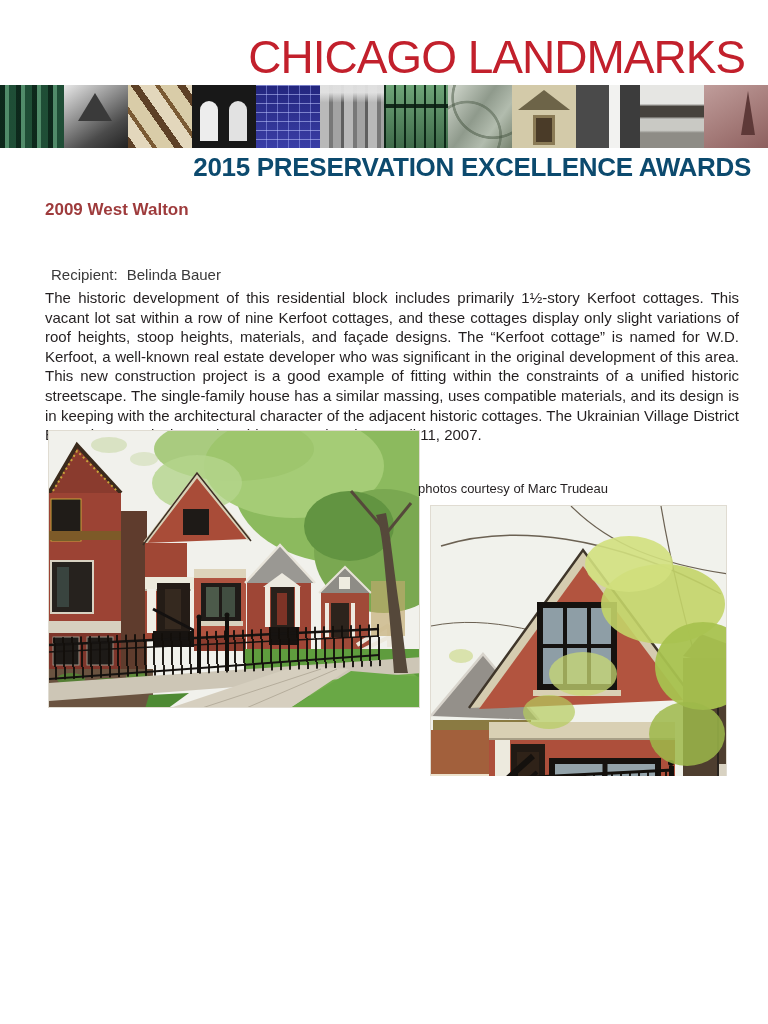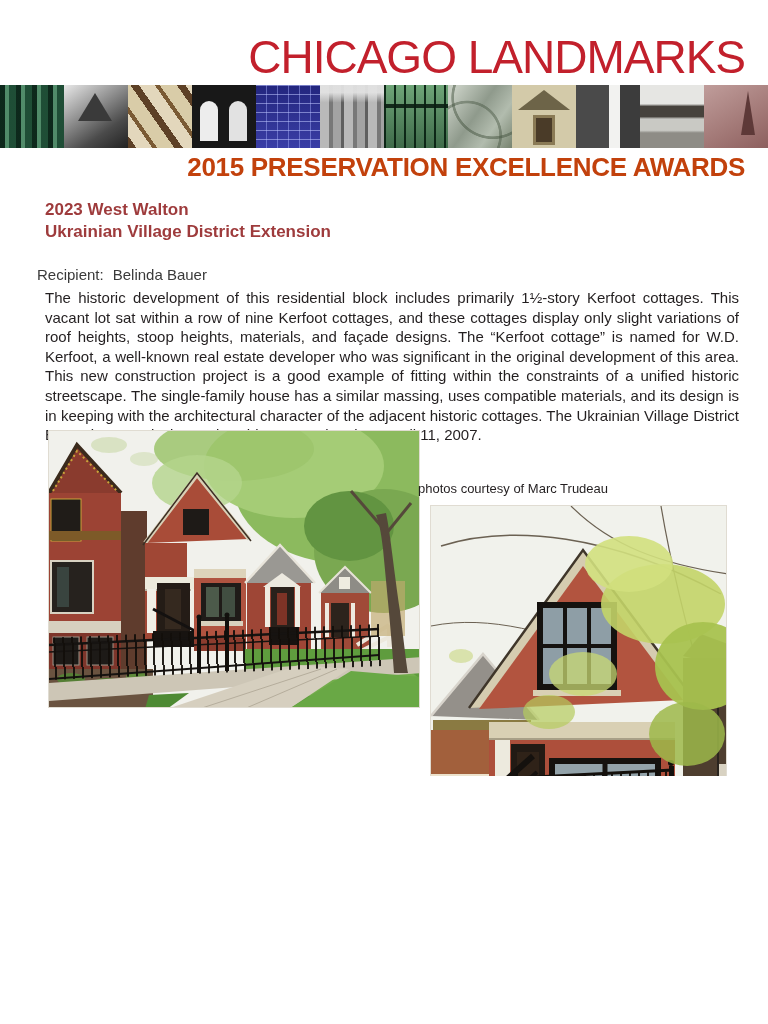--- a/index.html
+++ b/index.html
@@ -2,22 +2,22 @@
 <html><head>
 <meta charset="utf-8">
 <style>
   html,body{margin:0;padding:0;background:#ffffff;}
   .page{position:relative;width:768px;height:776px;background:#ffffff;overflow:hidden;
         font-family:"Liberation Sans", sans-serif;color:#231f20;}
 
   
   .title{position:absolute;top:30px;right:23px;font-size:46px;font-weight:400;
          letter-spacing:-1px;color:#C2202C;white-space:nowrap;}
-  .subtitle{position:absolute;top:152px;right:23px;font-size:26px;font-weight:700;
-            letter-spacing:-0.3px;color:#c2410c;white-space:nowrap;}
+  .subtitle{position:absolute;top:152px;right:17px;font-size:26px;font-weight:700;
+            letter-spacing:-0.3px;color:#0c4a6e;white-space:nowrap;}
 
   
   .banner{position:absolute;top:85px;left:0;width:768px;height:63px;display:flex;}
   .tile{flex:1;height:100%;position:relative;overflow:hidden;}
   .t1{background-color:#2c6347;background-image:repeating-linear-gradient(90deg,rgba(8,30,20,.85) 0 5px,rgba(96,156,120,.7) 5px 9px,rgba(20,60,40,.55) 9px 16px);}
   .t2{background:linear-gradient(145deg,#e8e8e8 0%,#9a9a9a 35%,#4b4b4b 70%,#222 100%);}
   .t2::after{content:"";position:absolute;left:14px;top:8px;border-left:17px solid transparent;border-right:17px solid transparent;border-bottom:28px solid #3a3a3a;}
   .t3{background-color:#e3d7bc;background-image:repeating-linear-gradient(55deg,#5d4026 0 7px,#e3d7bc 7px 20px,#7a5a34 20px 24px,#d9cca8 24px 38px);}
   .t4{background:#181818;}
   .t4::before{content:"";position:absolute;left:8px;top:16px;width:18px;height:40px;background:#ededed;border-radius:9px 9px 0 0;}
@@ -31,21 +31,21 @@
   .t9::before{content:"";position:absolute;left:50%;top:5px;transform:translateX(-50%);border-left:26px solid transparent;border-right:26px solid transparent;border-bottom:20px solid #6d6448;}
   .t9::after{content:"";position:absolute;left:50%;top:30px;transform:translateX(-50%);width:16px;height:24px;background:#4a3b28;border:3px solid #8a7a55;}
   .t10{background:linear-gradient(90deg,#4a4a4a 0 52%,#f2f2f0 52% 68%,#3c3c3c 68%);}
   .t11{background:linear-gradient(#e6e6e3 0 30%,#46423c 34% 50%,#c9c9c4 54% 72%,#8e8c86 76% 100%);}
   .t12{background:linear-gradient(150deg,#c09d9b 0%,#a27876 60%,#8d5f5e 100%);}
   .t12::after{content:"";position:absolute;left:58%;top:6px;border-left:7px solid transparent;border-right:7px solid transparent;border-bottom:44px solid #5e3938;}
 
   
   .award-heading{position:absolute;left:45px;top:199px;font-size:17px;font-weight:700;
                  line-height:22px;color:#9E3B3C;}
-  .recipient{position:absolute;left:37px;top:266px;font-size:15px;color:#3a3a3a;}
+  .recipient{position:absolute;left:51px;top:266px;font-size:15px;color:#3a3a3a;}
   .recipient .name{margin-left:9px;}
   .body-text{position:absolute;left:45px;top:288px;width:694px;font-size:15px;
              line-height:19.6px;text-align:justify;color:#231f20;}
 
   
   .photo{position:absolute;border:1px solid #e0dcd2;box-sizing:border-box;overflow:hidden;background:#f1f1ec;}
   .photo-left{left:48px;top:430px;width:372px;height:278px;}
   .photo-right{left:430px;top:505px;width:297px;height:441px;}
   .photo svg{position:absolute;left:0;top:0;}
   .pickets{position:absolute;background:repeating-linear-gradient(90deg,rgba(18,14,10,.92) 0 2px,transparent 2px 9px);}
@@ -78,22 +78,21 @@
       <div class="tile t8"></div>
       <div class="tile t9"></div>
       <div class="tile t10"></div>
       <div class="tile t11"></div>
       <div class="tile t12"></div>
     </div>
 
   <div class="subtitle">2015 PRESERVATION EXCELLENCE AWARDS</div>
 
   <div class="award-heading">
-    <div>2023 West Walton</div>
-    <div>Ukrainian Village District Extension</div>
+    <div>2009 West Walton</div>
   </div>
 
   <div class="recipient">
     <span>Recipient:</span><span class="name">Belinda Bauer</span>
   </div>
 
   <div class="body-text">The historic development of this residential block includes primarily 1½-story Kerfoot cottages. This vacant lot sat within a row of nine Kerfoot cottages, and these cottages display only slight variations of roof heights, stoop heights, materials, and façade designs. The “Kerfoot cottage” is named for W.D. Kerfoot, a well-known real estate developer who was significant in the original development of this area. This new construction project is a good example of fitting within the constraints of a unified historic streetscape. The single-family house has a similar massing, uses compatible materials, and its design is in keeping with the architectural character of the adjacent historic cottages. The Ukrainian Village District Extension was designated a Chicago Landmark on April 11, 2007.</div>
 
   <div class="photo photo-left">
     <svg width="372" height="278" viewBox="0 0 372 278">

